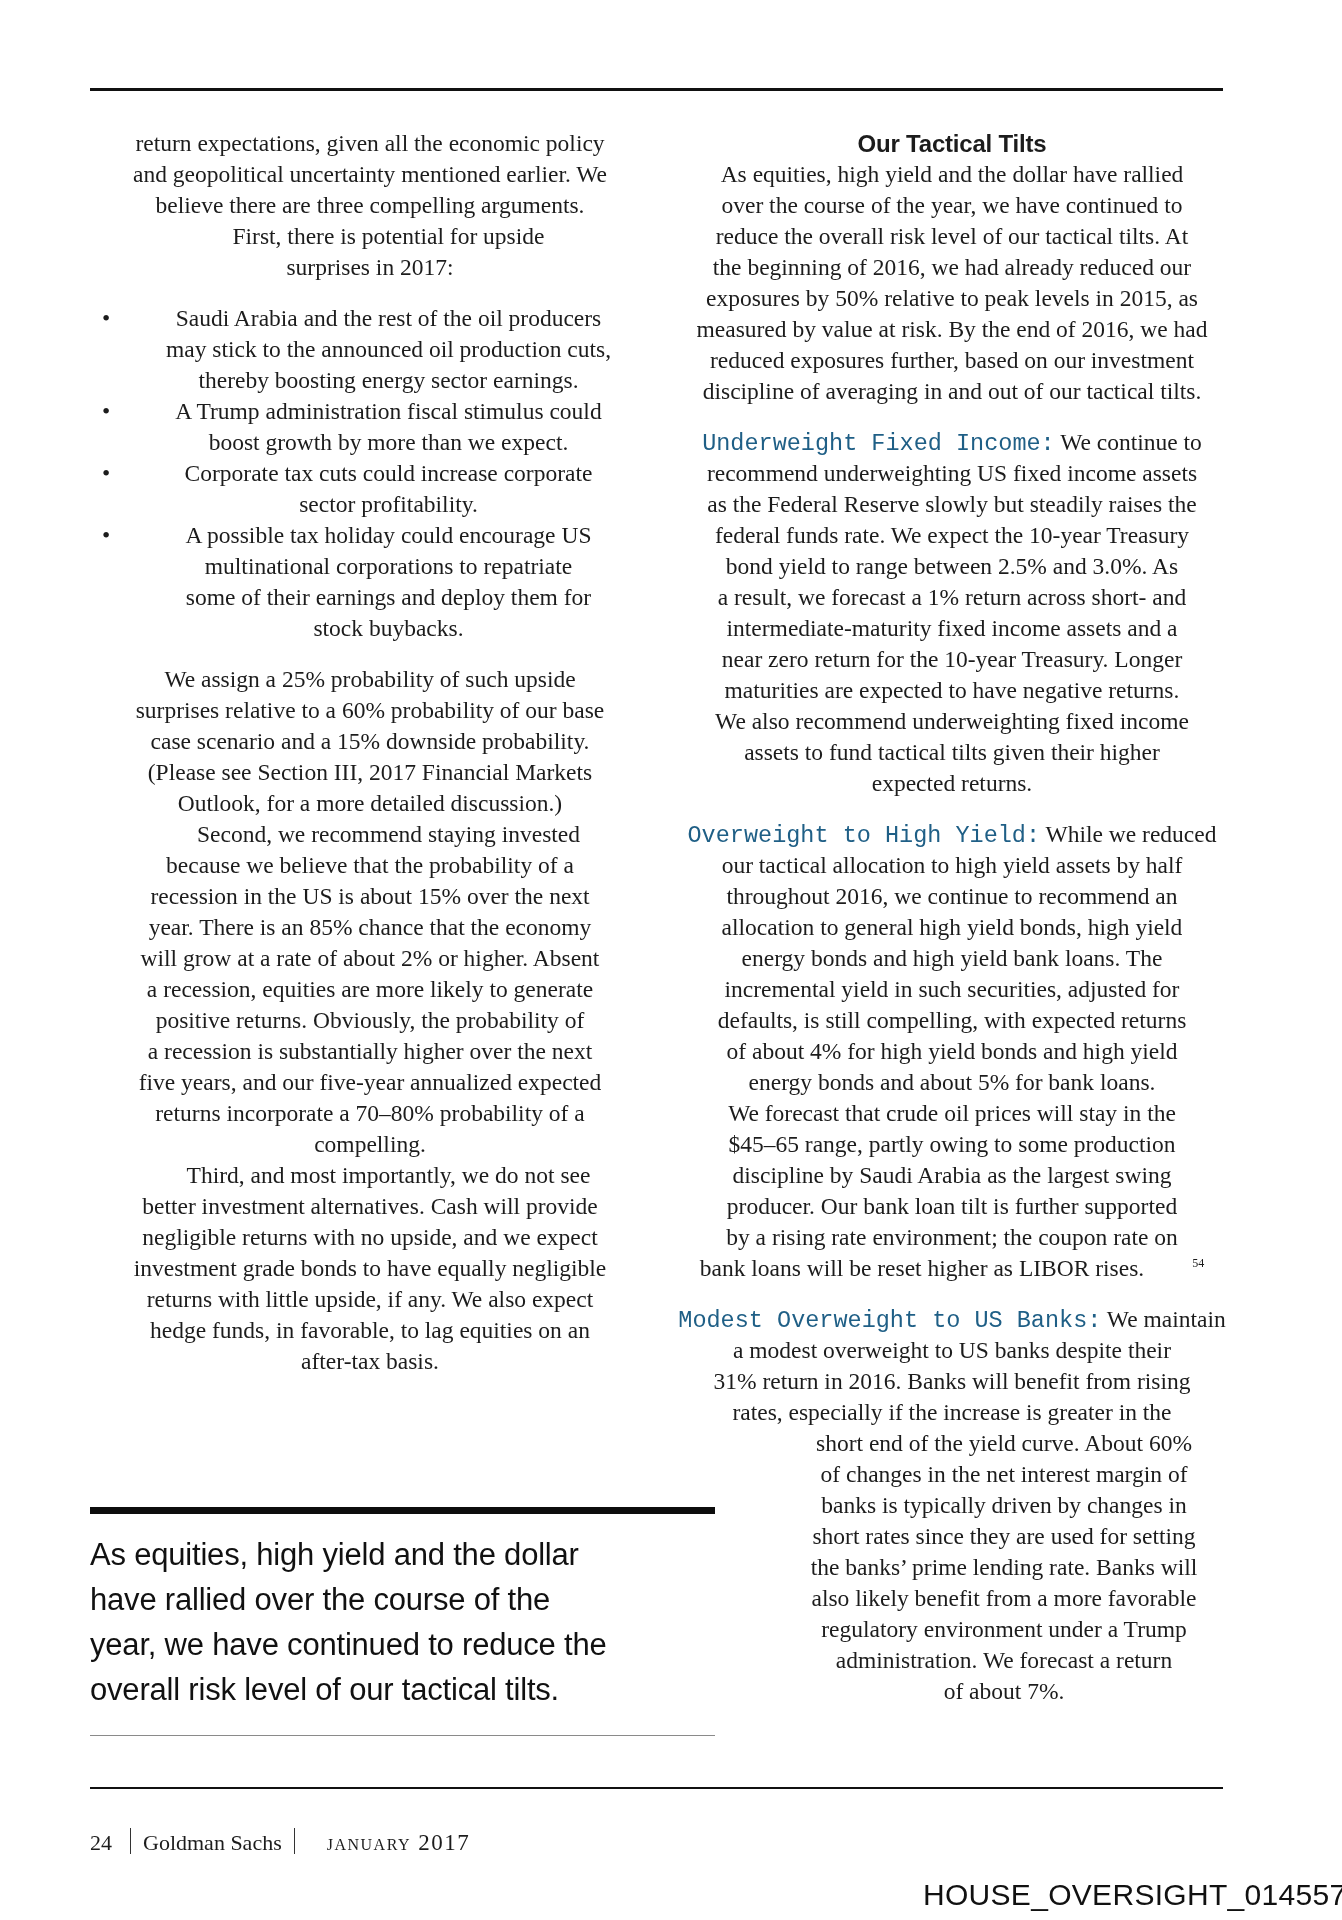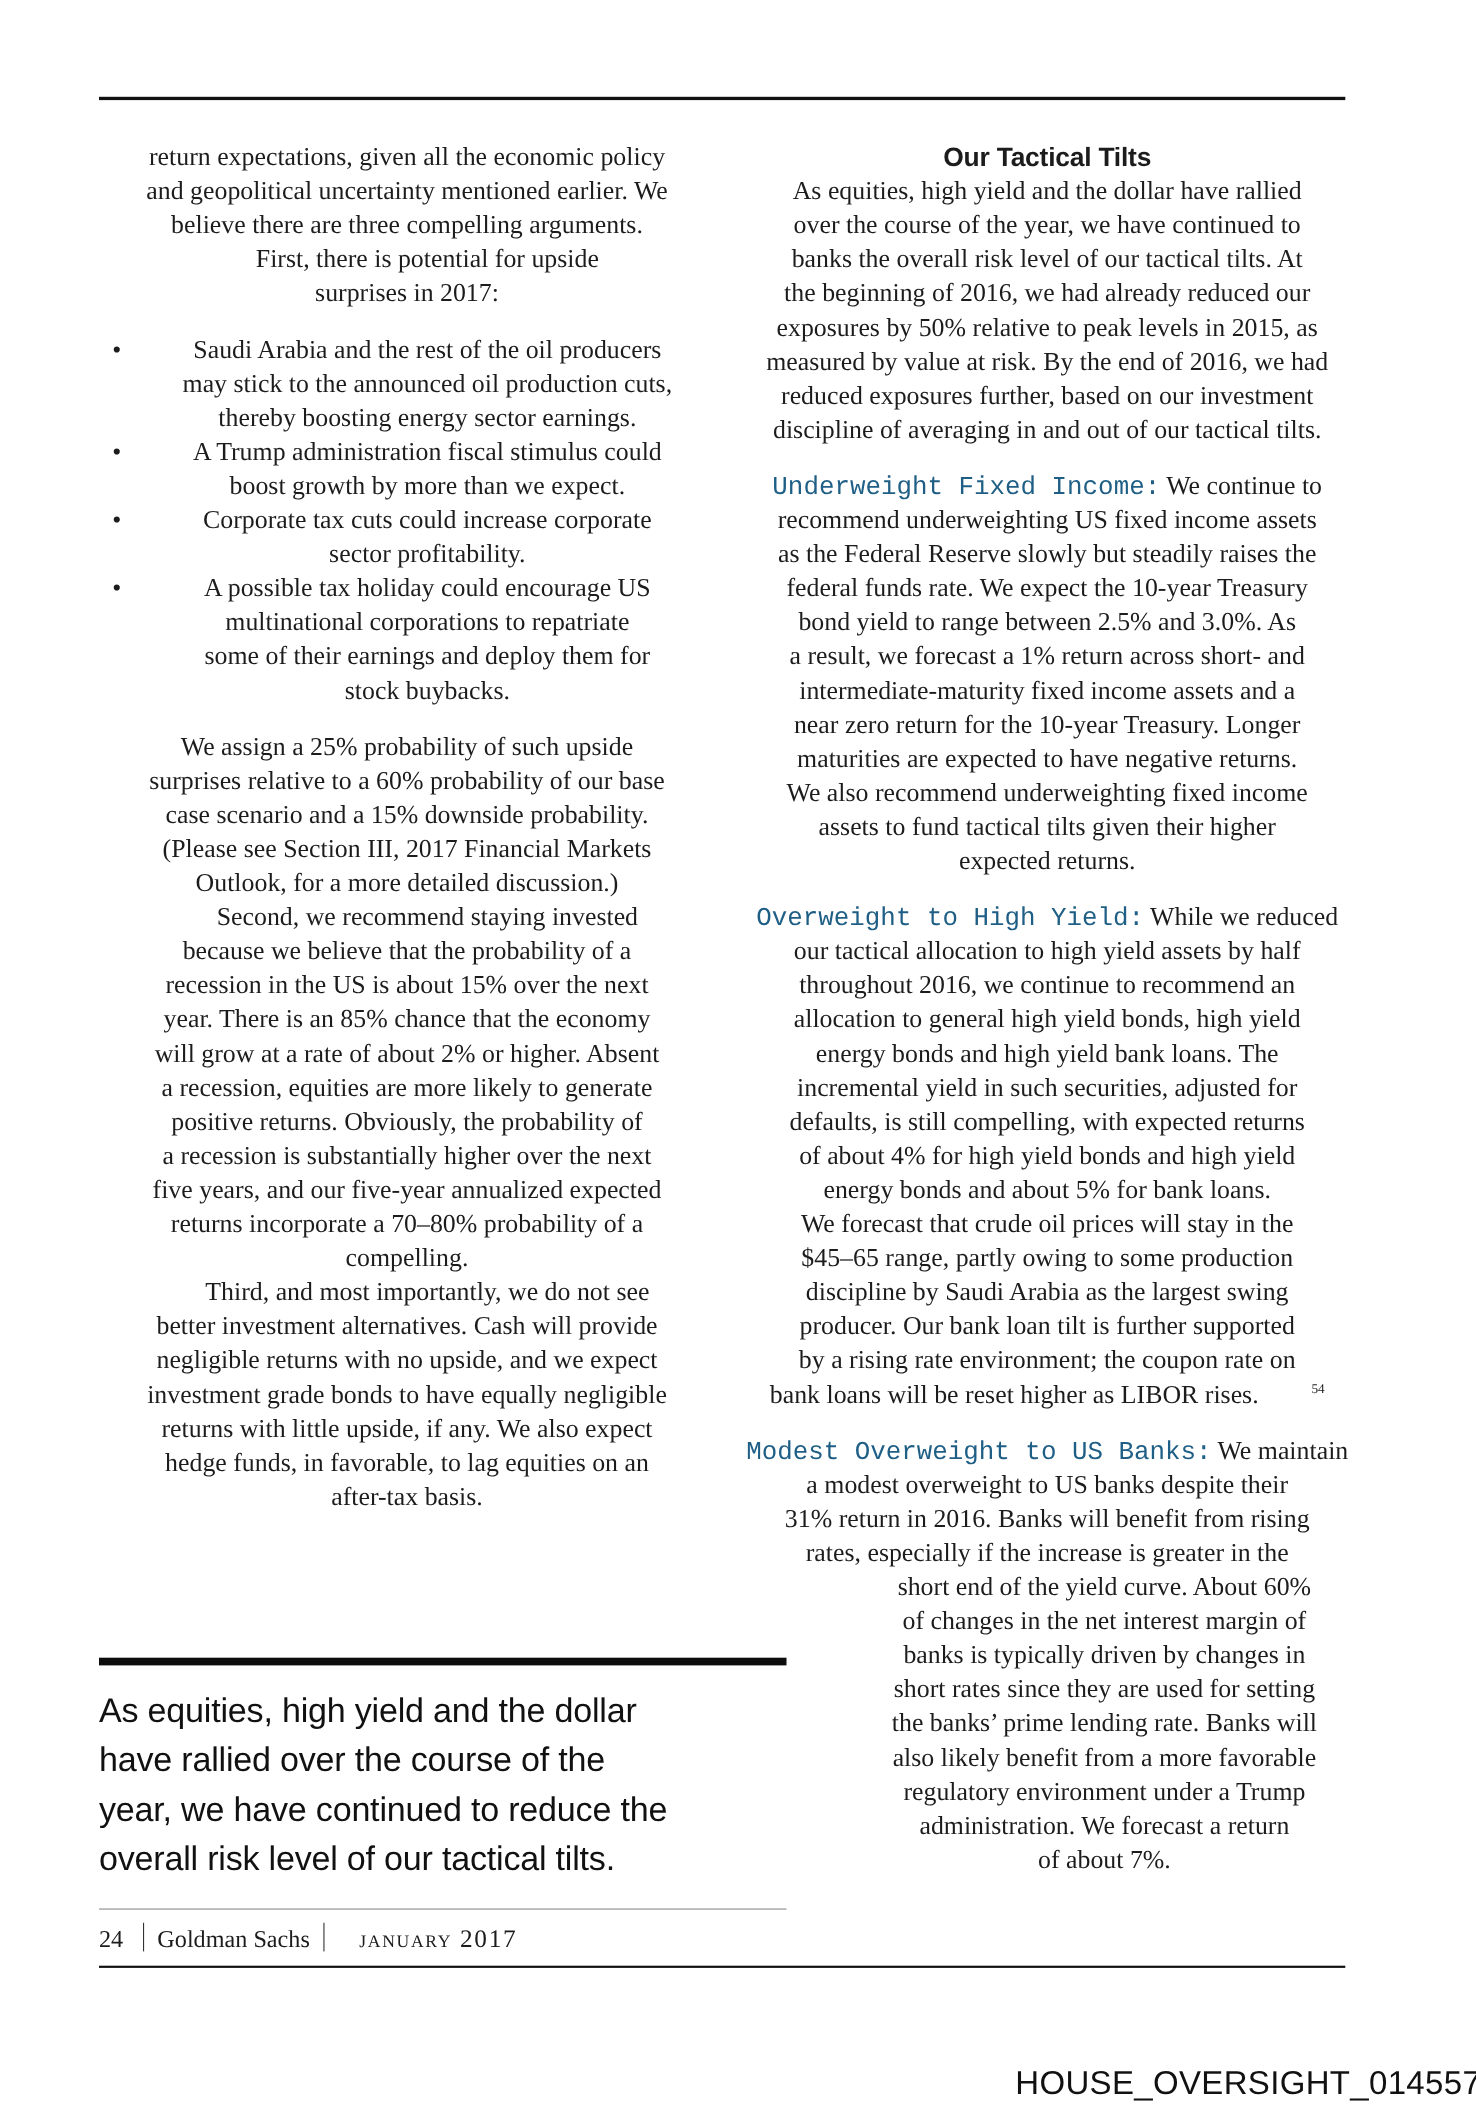--- a/index.html
+++ b/index.html
@@ -13,21 +13,21 @@
   .gap { height: 20px; }
   .bullet { position: relative; padding-left: 37px; }
   .bullet-dot { position: absolute; left: 12px; top: 0; }
   .h-sans { font-family: "Liberation Sans", "DejaVu Sans", sans-serif; font-weight: bold; font-size: 24px; letter-spacing: -0.2px; }
   .lead { color: #1f5f86; font-family: Liberation Mono, monospace; }
   .r-indent { padding-left: 104px; }
   .quote-rule-thick { position: absolute; left: 90px; top: 1507px; width: 625px; height: 7px; background: #0d0d0d; }
   .quote { position: absolute; left: 90px; top: 1532px; width: 640px; font-family: "Liberation Sans", "DejaVu Sans", sans-serif; font-size: 31px; line-height: 45px; color: #111; letter-spacing: -0.2px; }
   .quote-rule-thin { position: absolute; left: 90px; top: 1735px; width: 625px; height: 1px; background: #8a8a8a; }
   .rule-foot { position: absolute; left: 90px; top: 1787px; width: 1133px; height: 2px; background: #111; }
-  .footer { position: absolute; left: 90px; top: 1748px; height: 30px; font-family: "Liberation Serif", "DejaVu Serif", serif; font-size: 22px; line-height: 30px; color: #1c1c1c; display: flex; align-items: flex-start; }
+  .footer { position: absolute; left: 90px; top: 1828px; height: 30px; font-family: "Liberation Serif", "DejaVu Serif", serif; font-size: 22px; line-height: 30px; color: #1c1c1c; display: flex; align-items: flex-start; }
   .footer .sep { width: 1px; height: 26px; background: #333; margin: 0 12px; }
   .footer .pg { width: 28px; }
   .footer .date { font-variant: small-caps; letter-spacing: 1.5px; text-transform: lowercase; font-size: 23px; margin-left: 20px; }
   .stamp { position: absolute; left: 923px; top: 1878px; font-family: "Liberation Sans", "DejaVu Sans", sans-serif; font-size: 30px; line-height: 34px; color: #111; letter-spacing: 0.3px; }
   sup { font-size: 12px; line-height: 0; vertical-align: 9px; margin-left: 48px; }
 </style>
 </head>
 <body>
 
 <div class="rule-top"></div>
@@ -107,21 +107,21 @@
   <span class="ln" style="height:45px">year, we have continued to reduce the</span>
   <span class="ln" style="height:45px">overall risk level of our tactical tilts.</span>
 </div>
 <div class="quote-rule-thin"></div>
 
 <div class="col col-right">
   <span class="ln h-sans">Our Tactical Tilts</span>
   <div>
     <span class="ln">As equities, high yield and the dollar have rallied</span>
     <span class="ln">over the course of the year, we have continued to</span>
-    <span class="ln">banks the overall risk level of our tactical tilts. At</span>
+    <span class="ln">reduce the overall risk level of our tactical tilts. At</span>
     <span class="ln">the beginning of 2016, we had already reduced our</span>
     <span class="ln">exposures by 50% relative to peak levels in 2015, as</span>
     <span class="ln">measured by value at risk. By the end of 2016, we had</span>
     <span class="ln">reduced exposures further, based on our investment</span>
     <span class="ln">discipline of averaging in and out of our tactical tilts.</span>
   </div>
   <div class="gap"></div>
   <div>
     <span class="ln"><span class="lead">Underweight Fixed Income:</span><span> We continue to</span></span>
     <span class="ln">recommend underweighting US fixed income assets</span>

